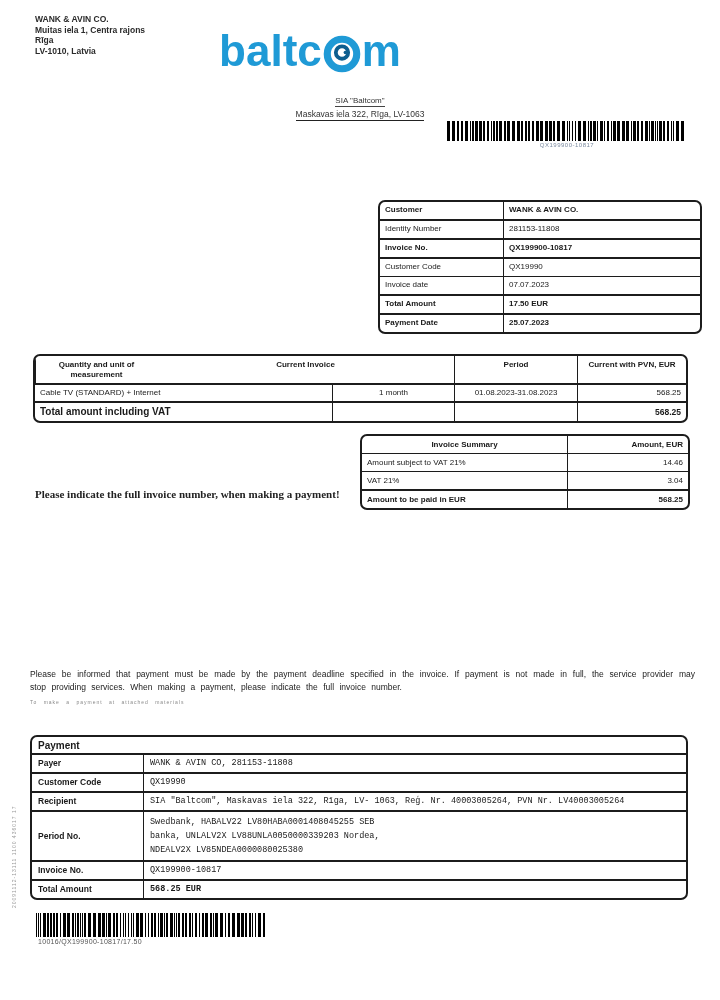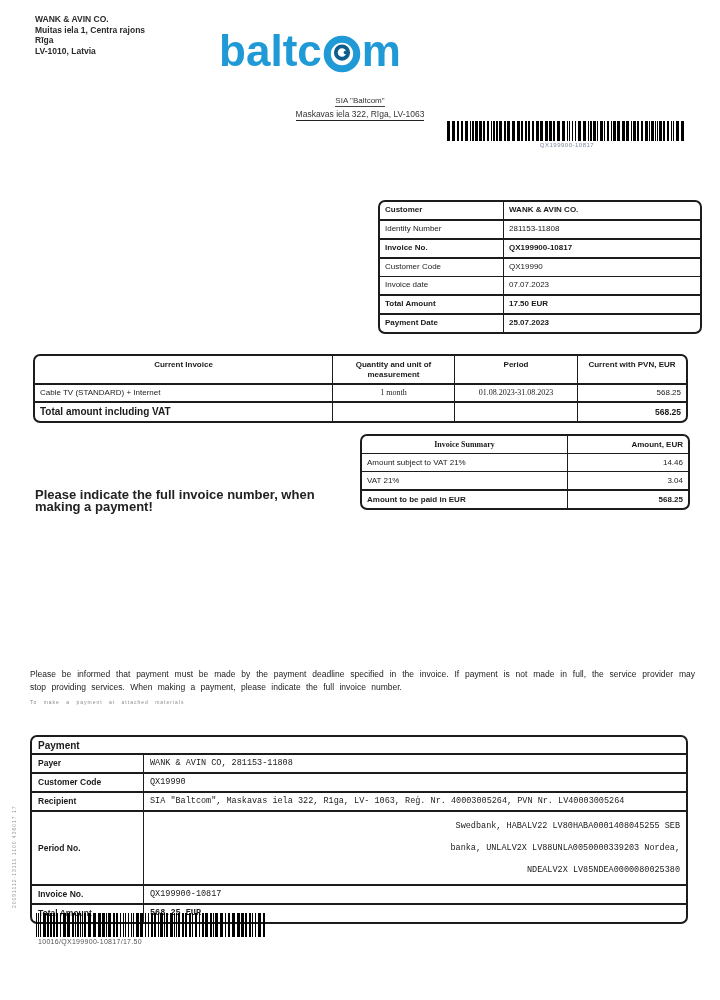--- a/index.html
+++ b/index.html
@@ -27,21 +27,21 @@
   .bc-bottom-label { position:absolute; left:38px; top:938px; font-size:7px; color:#555; letter-spacing:.3px; }
 
   
   .tbl { position:absolute; border:2px solid #1c1c1c; border-radius:7px; overflow:hidden; background:#fff; }
   .row { display:flex; border-top:1px solid #1c1c1c; align-items:stretch; }
   .row:first-child { border-top:none; }
   .row.thick { border-top:2px solid #1c1c1c; }
   .cell { padding:3px 5px; font-size:8px; line-height:10px; overflow:hidden; }
   .cell.lbl { border-right:1.5px solid #1c1c1c; }
   .b { font-weight:bold; }
-  .ctr { text-align:center;font-family:Liberation Serif, serif; }
+  .ctr { text-align:center; }
   .rgt { text-align:right; }
 
   
   .cust { left:378px; top:200px; width:324px; }
   .cust .cell { height:17px; }
   .cust .lbl { width:124px; }
   .cust .val { flex:1; }
 
   
   .main { left:33px; top:354px; width:655px; }
@@ -52,21 +52,21 @@
   .main .hdr .cell { font-weight:bold; text-align:center; font-size:8px; line-height:10px; padding-top:4px; }
   .main .total .cell { font-size:10px; font-weight:bold; line-height:12px; }
 
   
   .summ { left:360px; top:434px; width:330px; }
   .summ .c1 { width:206px; border-right:1.5px solid #1c1c1c; }
   .summ .c2 { flex:1; }
   .summ .cell { height:17px; padding-top:4px; }
 
   
-  .pay-note { position:absolute; left:35px; top:489px; width:320px; font-size:13px; font-weight:bold; line-height:11.5px; color:#222; }
+  .pay-note { position:absolute; left:35px; top:489px; width:320px; font-size:11px; font-weight:bold; line-height:11.5px; color:#222;font-family:Liberation Serif, serif; }
 
   
   .terms { position:absolute; left:30px; top:668px; width:665px; font-size:8.5px; line-height:13px; text-align:justify; color:#222; word-spacing:3px; }
   .fineprint { position:absolute; left:30px; top:699px; width:400px; font-size:5px; color:#8a8a8a; letter-spacing:1px; word-spacing:4px; }
 
   
   .pay { left:30px; top:735px; width:658px; }
   .pay .cell { font-size:8.5px; line-height:11px; padding:3px 6px; }
   .pay .lbl { width:112px; font-weight:bold; }
   .pay .val { flex:1;font-family:Liberation Mono, monospace; }
@@ -130,22 +130,22 @@
       <div class="cell val b">17.50 EUR</div>
     </div>
     <div class="row thick">
       <div class="cell lbl b">Payment Date</div>
       <div class="cell val b">25.07.2023</div>
     </div>
   </div>
 
   <div class="tbl main">
     <div class="row hdr">
+      <div class="cell c2">Quantity and unit of measurement</div>
       <div class="cell c1">Current Invoice</div>
-      <div class="cell c2">Quantity and unit of measurement</div>
       <div class="cell c3">Period</div>
       <div class="cell c4">Current with PVN, EUR</div>
     </div>
     <div class="row thick">
       <div class="cell c1">Cable TV (STANDARD)  + Internet</div>
       <div class="cell c2 ctr">1 month</div>
       <div class="cell c3 ctr">01.08.2023-31.08.2023</div>
       <div class="cell c4 rgt">568.25</div>
     </div>
     <div class="row thick total">
@@ -191,21 +191,21 @@
     <div class="row thick">
       <div class="cell lbl">Customer Code</div>
       <div class="cell val">QX19990</div>
     </div>
     <div class="row thick">
       <div class="cell lbl">Recipient</div>
       <div class="cell val">SIA "Baltcom", Maskavas iela 322, Rīga, LV- 1063, Reģ. Nr. 40003005264, PVN Nr. LV40003005264</div>
     </div>
     <div class="row thick">
       <div class="cell lbl" style="display:flex;align-items:center;">Period No.</div>
-      <div class="cell val" style="white-space:pre-line; line-height:22px;text-align:right;">Swedbank, HABALV22 LV80HABA0001408045255 SEB
+      <div class="cell val" style="white-space:pre-line; line-height:14px;">Swedbank, HABALV22 LV80HABA0001408045255 SEB
 banka, UNLALV2X LV88UNLA0050000339203 Nordea,
 NDEALV2X LV85NDEA0000080025380</div>
     </div>
     <div class="row thick">
       <div class="cell lbl">Invoice No.</div>
       <div class="cell val">QX199900-10817</div>
     </div>
     <div class="row thick">
       <div class="cell lbl">Total Amount</div>
       <div class="cell val b">568.25 EUR</div>

